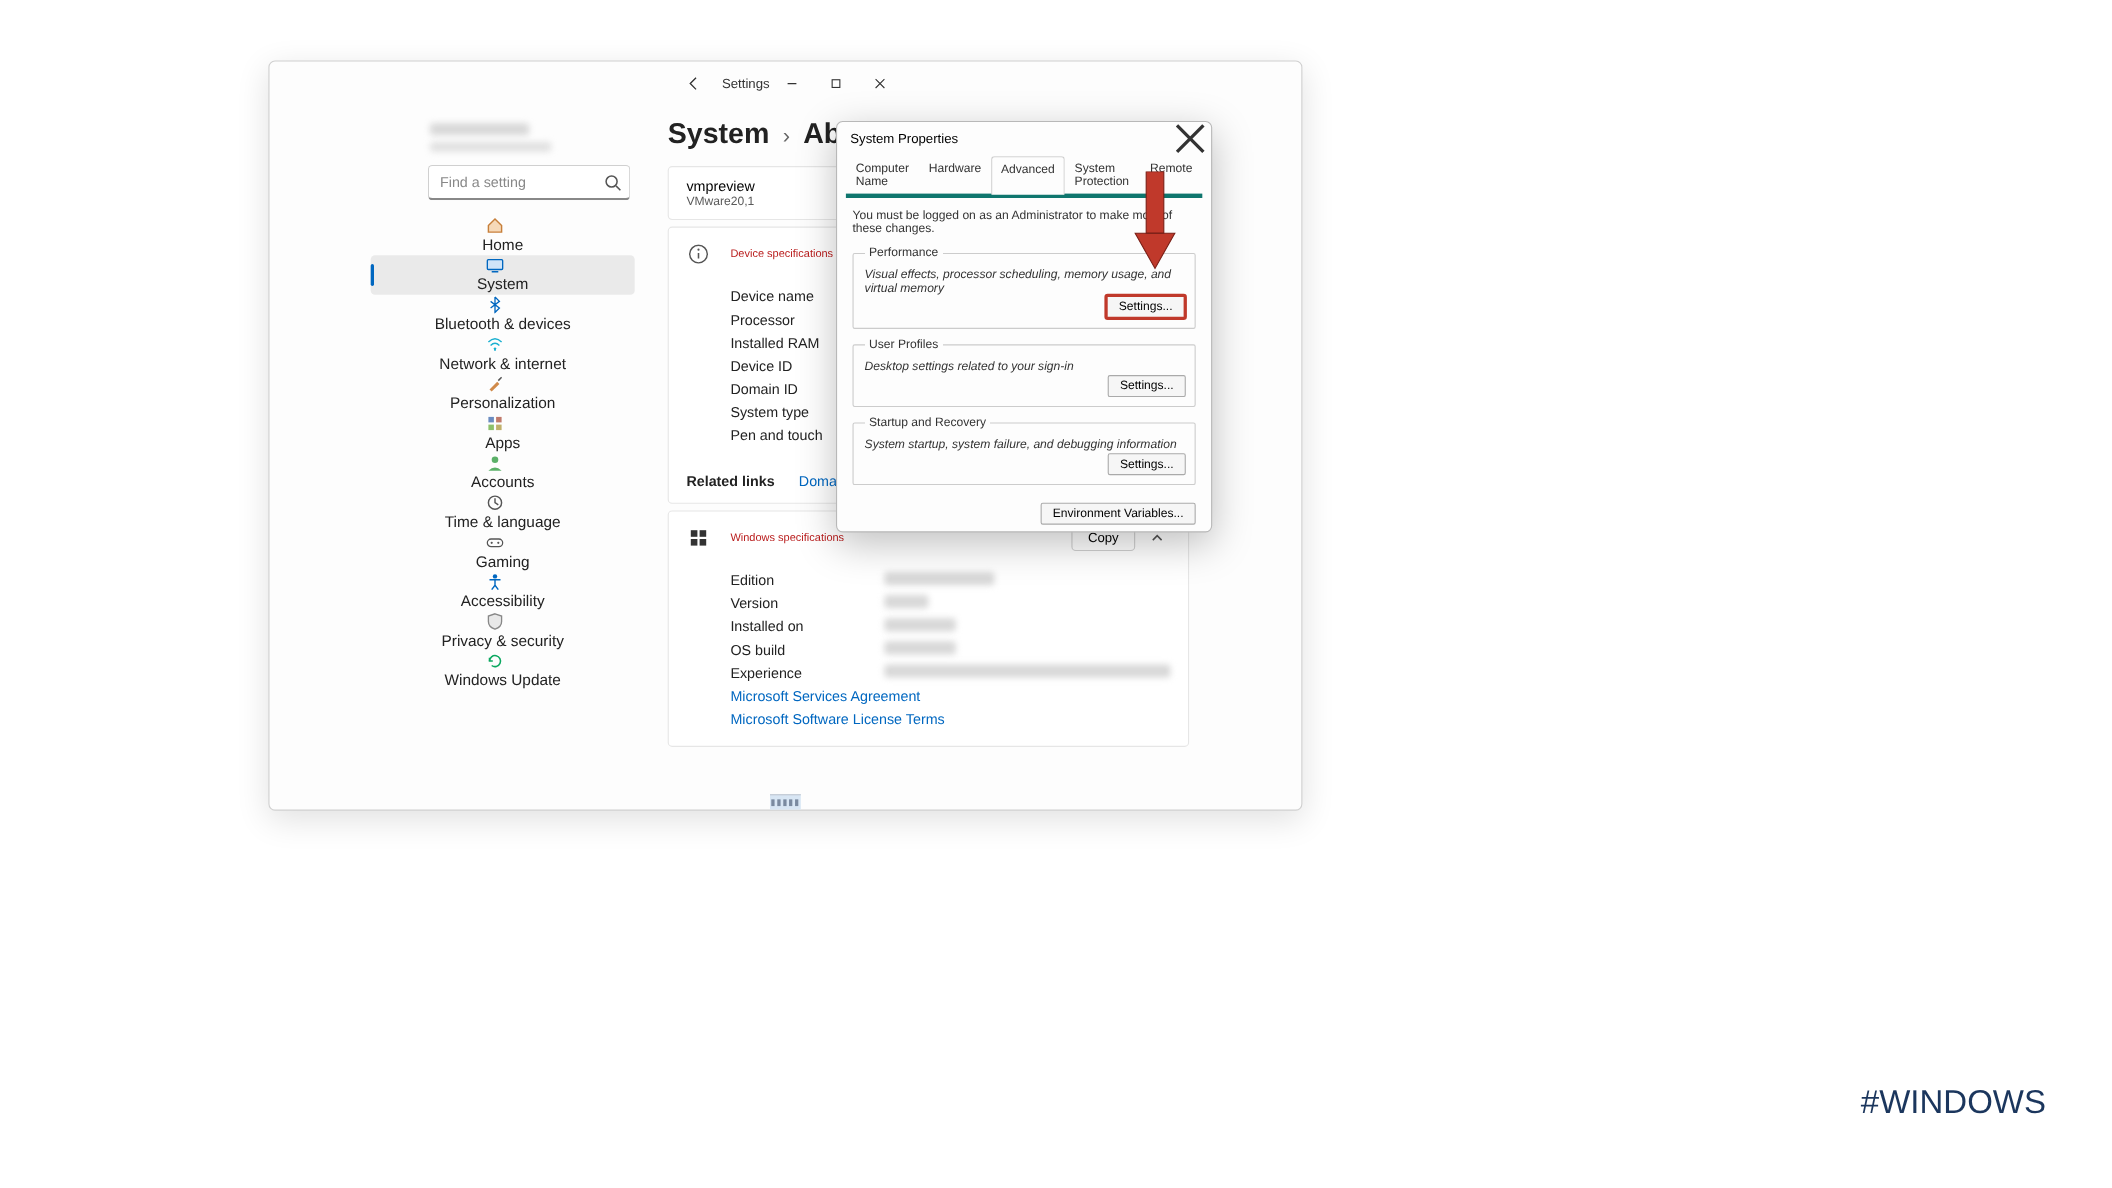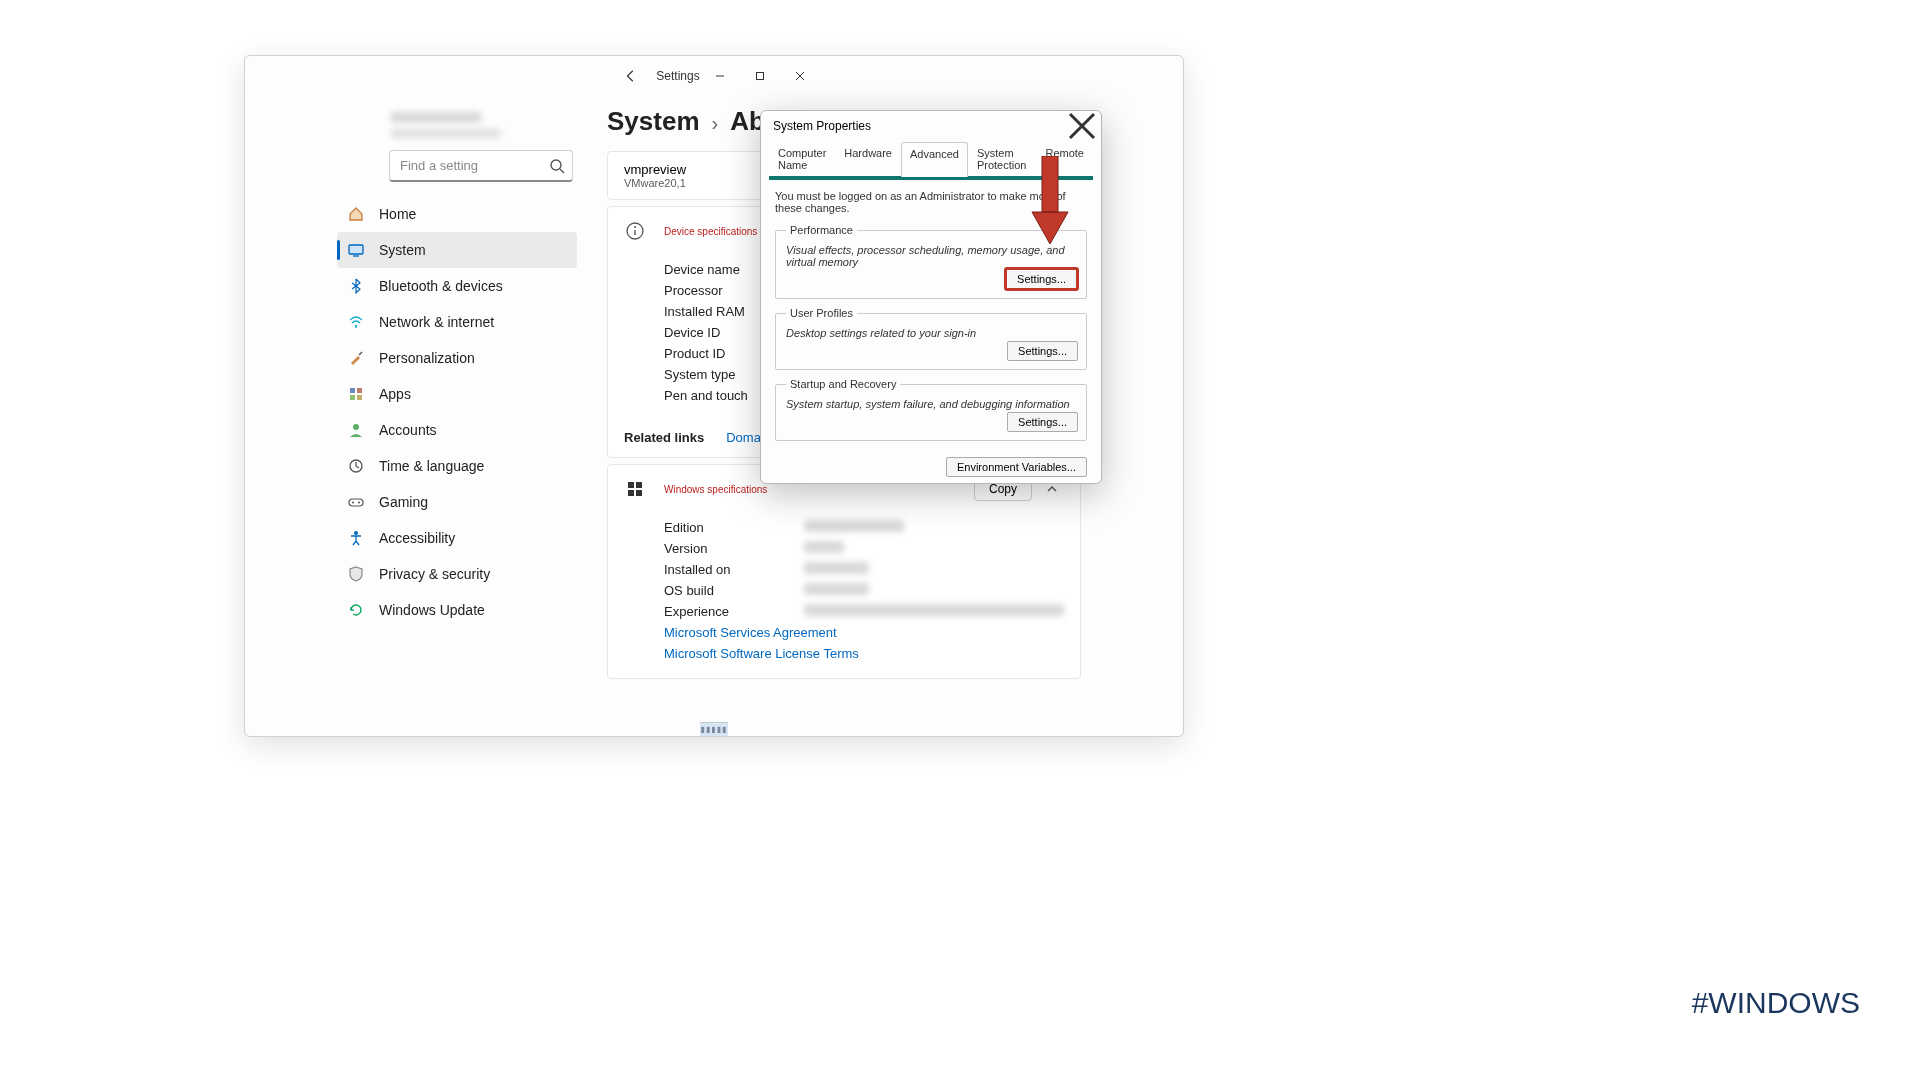--- a/index.html
+++ b/index.html
@@ -22,21 +22,21 @@
   .body { flex: 1; display: flex; overflow: hidden; }
   .sidebar { width: 260px; padding: 6px 10px 10px 10px; display: flex; flex-direction: column; }
   .user-blur { margin: 10px 8px 12px 54px; }
   .blur-line1 { width: 90px; height: 11px; background: #d8d8d8; filter: blur(3px); border-radius: 3px; margin-bottom: 6px; }
   .blur-line2 { width: 110px; height: 9px; background: #e0e0e0; filter: blur(3px); border-radius: 3px; }
   .search-wrap { position: relative; margin: 0 4px 14px 4px; padding-left: 48px; }
   .search { width: 100%; height: 32px; border: 1px solid #d0d0d0; border-bottom: 2px solid #888; border-radius: 4px; padding: 0 32px 0 10px; font-size: 13px; background: #fff; }
   .search::placeholder { color: #888; }
   .search-icon { position: absolute; right: 8px; top: 8px; width: 16px; height: 16px; color: #555; }
   .nav { display: flex; flex-direction: column; }
-  .nav-item { display: flex; align-items: center; height: 36px; padding: 0 10px; border-radius: 4px; cursor: pointer; font-size: 14px; color: #222; position: relative; }
+  .nav-item { display: flex; align-items: center; height: 36px; padding: 0 10px; border-radius: 4px; cursor: pointer; font-size: 14px; color: #222; position: relative; flex-direction: column; }
   .nav-item.active { background: #eaeaea; }
   .nav-item.active::before { content: ''; position: absolute; left: 0; top: 8px; bottom: 8px; width: 3px; background: #0067c0; border-radius: 2px; }
   .nav-icon { width: 18px; height: 18px; margin-right: 14px; display: flex; align-items: center; justify-content: center; }
   .nav-icon svg { width: 16px; height: 16px; }
 
   .main { flex: 1; padding: 10px 20px 0 20px; overflow: hidden; }
   .breadcrumb { display: flex; align-items: baseline; gap: 12px; font-size: 26px; font-weight: 600; color: #222; margin-bottom: 14px; }
   .breadcrumb .chev { font-size: 20px; font-weight: 400; color: #666; }
   .panel { border: 1px solid #e6e6e6; border-radius: 4px; background: #fff; margin-bottom: 6px; }
   .panel-row { display: flex; align-items: center; padding: 12px 16px; }
@@ -294,21 +294,21 @@
             </div>
           <div class="spec-row">
               <span class="k">Installed RAM</span>
               <span class="v-blur" style="width:50px"></span>
             </div>
           <div class="spec-row">
               <span class="k">Device ID</span>
               <span class="v-blur" style="width:110px"></span>
             </div>
           <div class="spec-row">
-              <span class="k">Product ID</span>
+              <span class="k">Domain ID</span>
               <span class="v-blur" style="width:110px"></span>
             </div>
           <div class="spec-row">
               <span class="k">System type</span>
               <span class="v-blur" style="width:110px"></span>
             </div>
           <div class="spec-row">
               <span class="k">Pen and touch</span>
               <span class="v-blur" style="width:110px"></span>
             </div>

